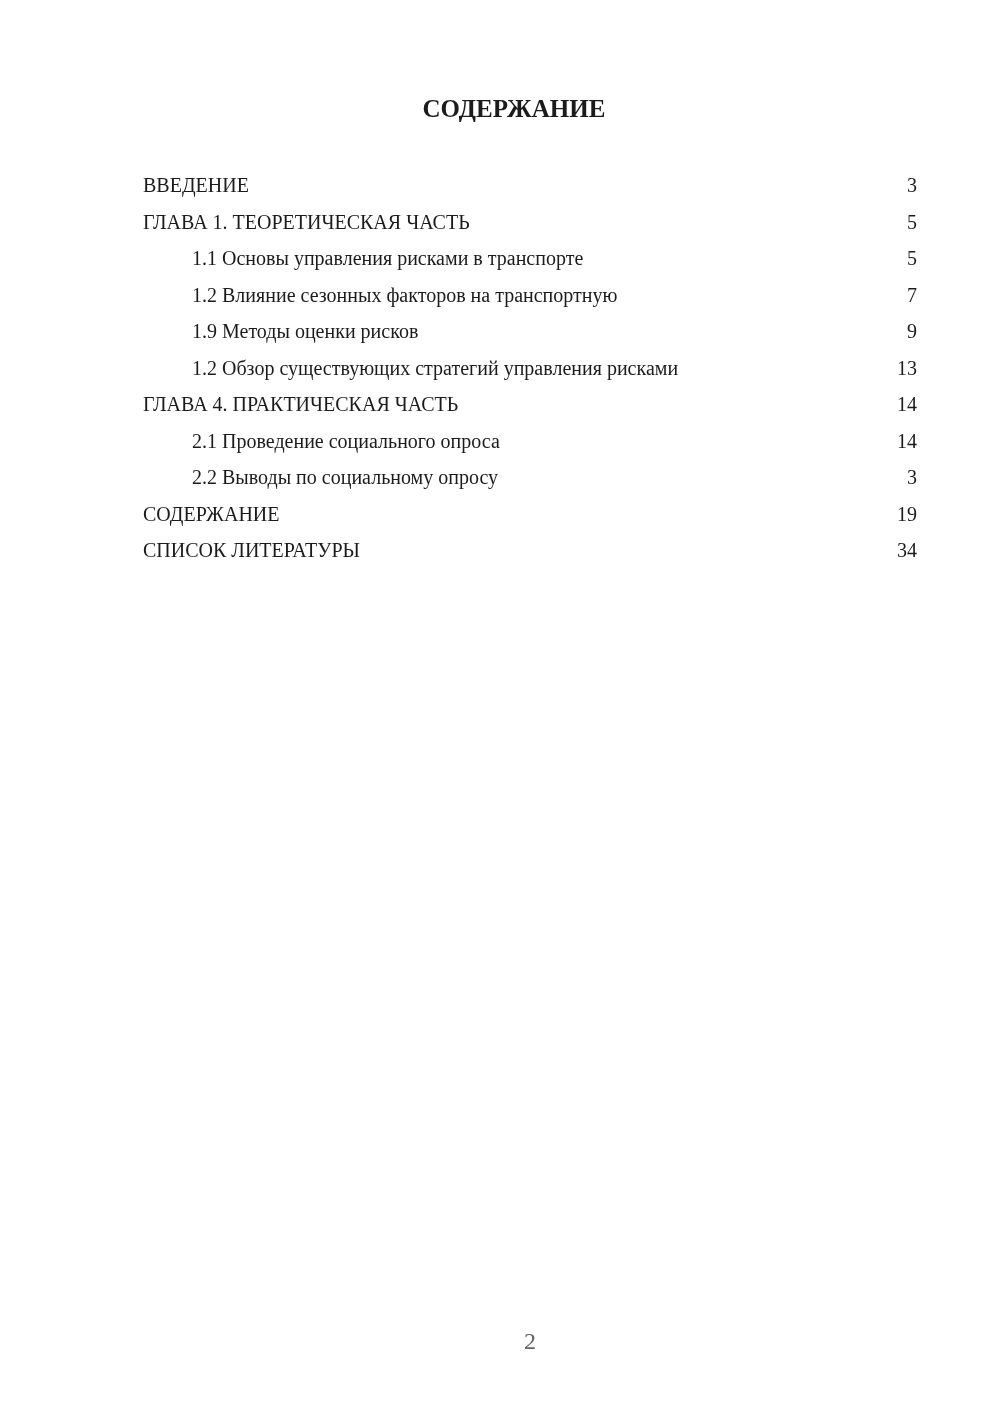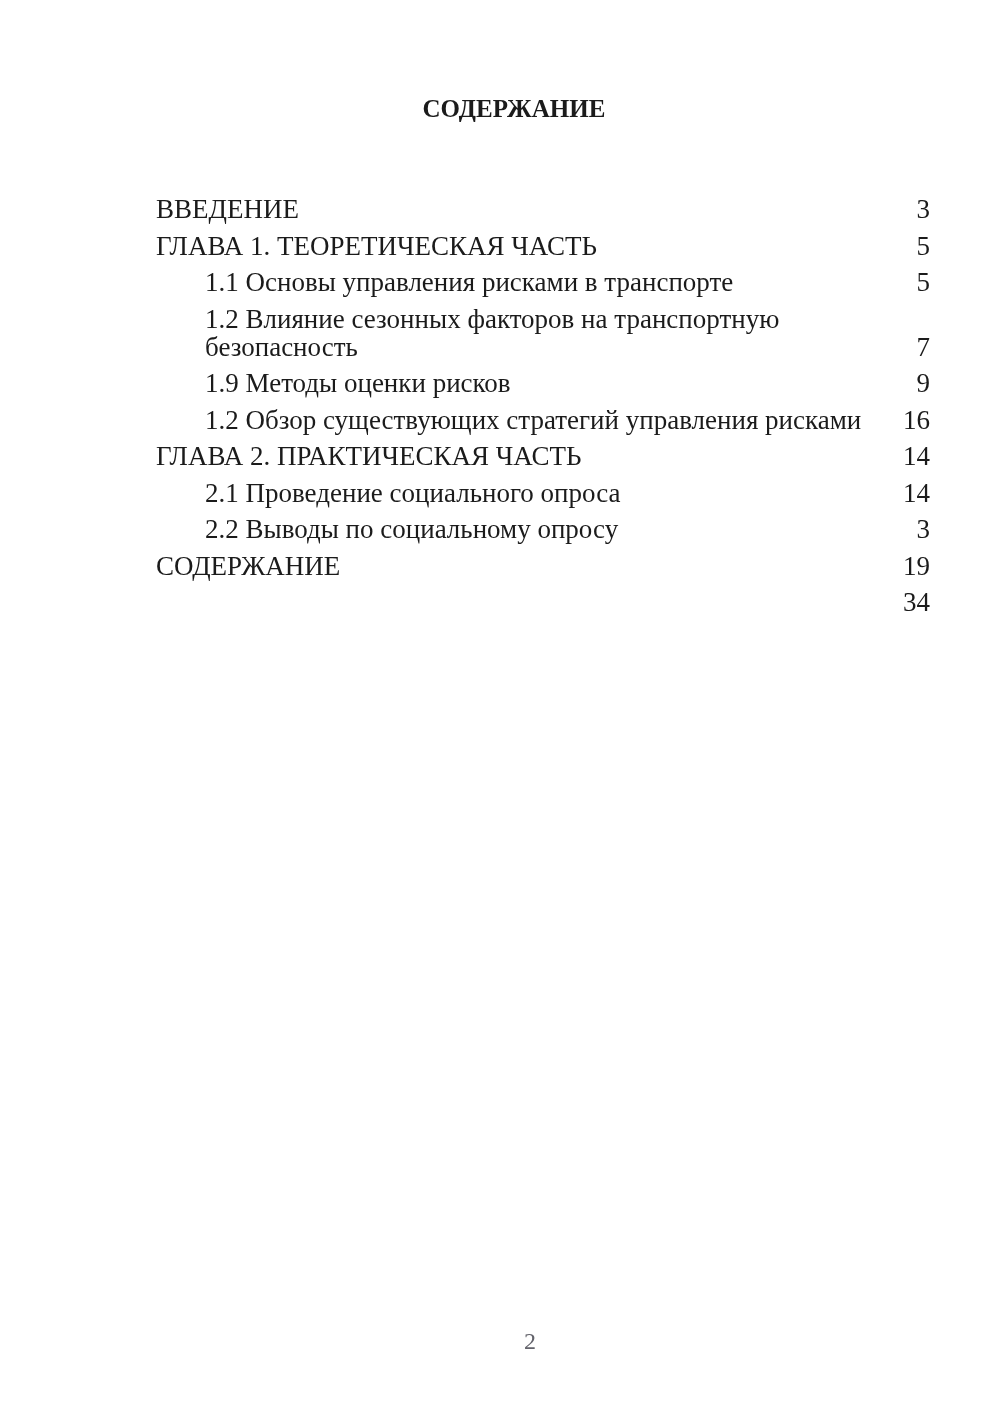--- a/index.html
+++ b/index.html
@@ -23,24 +23,23 @@
     width: 774px;
     margin: 0;
     text-align: center;
     font-size: 25px;
     font-weight: 700;
     line-height: 30px;
   }
   .toc {
     position: absolute;
     top: 171px;
-    left: 156px;
+    left: 143px;
     width: 774px;
-    font-size: 27px;
-    margin-top: 24px;
+    font-size: 20px;
   }
   .toc-row {
     display: flex;
     align-items: flex-end;
     line-height: 28px;
     margin-bottom: 8.5px;
   }
   .toc-row.sub .toc-text {
     padding-left: 49px;
   }
@@ -83,47 +82,47 @@
         <span class="toc-text">ГЛАВА 1. ТЕОРЕТИЧЕСКАЯ ЧАСТЬ</span>
         <span class="toc-page">5</span>
       </div>
       <div class="toc-row sub">
         <span class="toc-text">1.1 Основы управления рисками в транспорте</span>
         <span class="toc-page">5</span>
       </div>
       <div class="toc-row sub">
         <span class="toc-text">
           <span class="toc-line">1.2 Влияние сезонных факторов на транспортную</span>
-          <span class="toc-line">безопасность</span>
         </span>
         <span class="toc-page">7</span>
       </div>
       <div class="toc-row sub">
         <span class="toc-text">1.9 Методы оценки рисков</span>
         <span class="toc-page">9</span>
       </div>
       <div class="toc-row sub">
         <span class="toc-text">1.2 Обзор существующих стратегий управления рисками</span>
-        <span class="toc-page">16</span>
+        <span class="toc-page">13</span>
       </div>
       <div class="toc-row">
-        <span class="toc-text">ГЛАВА 2. ПРАКТИЧЕСКАЯ ЧАСТЬ</span>
+        <span class="toc-text">ГЛАВА 4. ПРАКТИЧЕСКАЯ ЧАСТЬ</span>
         <span class="toc-page">14</span>
       </div>
       <div class="toc-row sub">
         <span class="toc-text">2.1 Проведение социального опроса</span>
         <span class="toc-page">14</span>
       </div>
       <div class="toc-row sub">
         <span class="toc-text">2.2 Выводы по социальному опросу</span>
         <span class="toc-page">3</span>
       </div>
       <div class="toc-row">
         <span class="toc-text">СОДЕРЖАНИЕ</span>
         <span class="toc-page">19</span>
       </div>
       <div class="toc-row">
+        <span class="toc-text">СПИСОК ЛИТЕРАТУРЫ</span>
         <span class="toc-page">34</span>
       </div>
     </div>
 
   <div class="footer-page-number">2</div>
 </div>
 
 </body></html>

